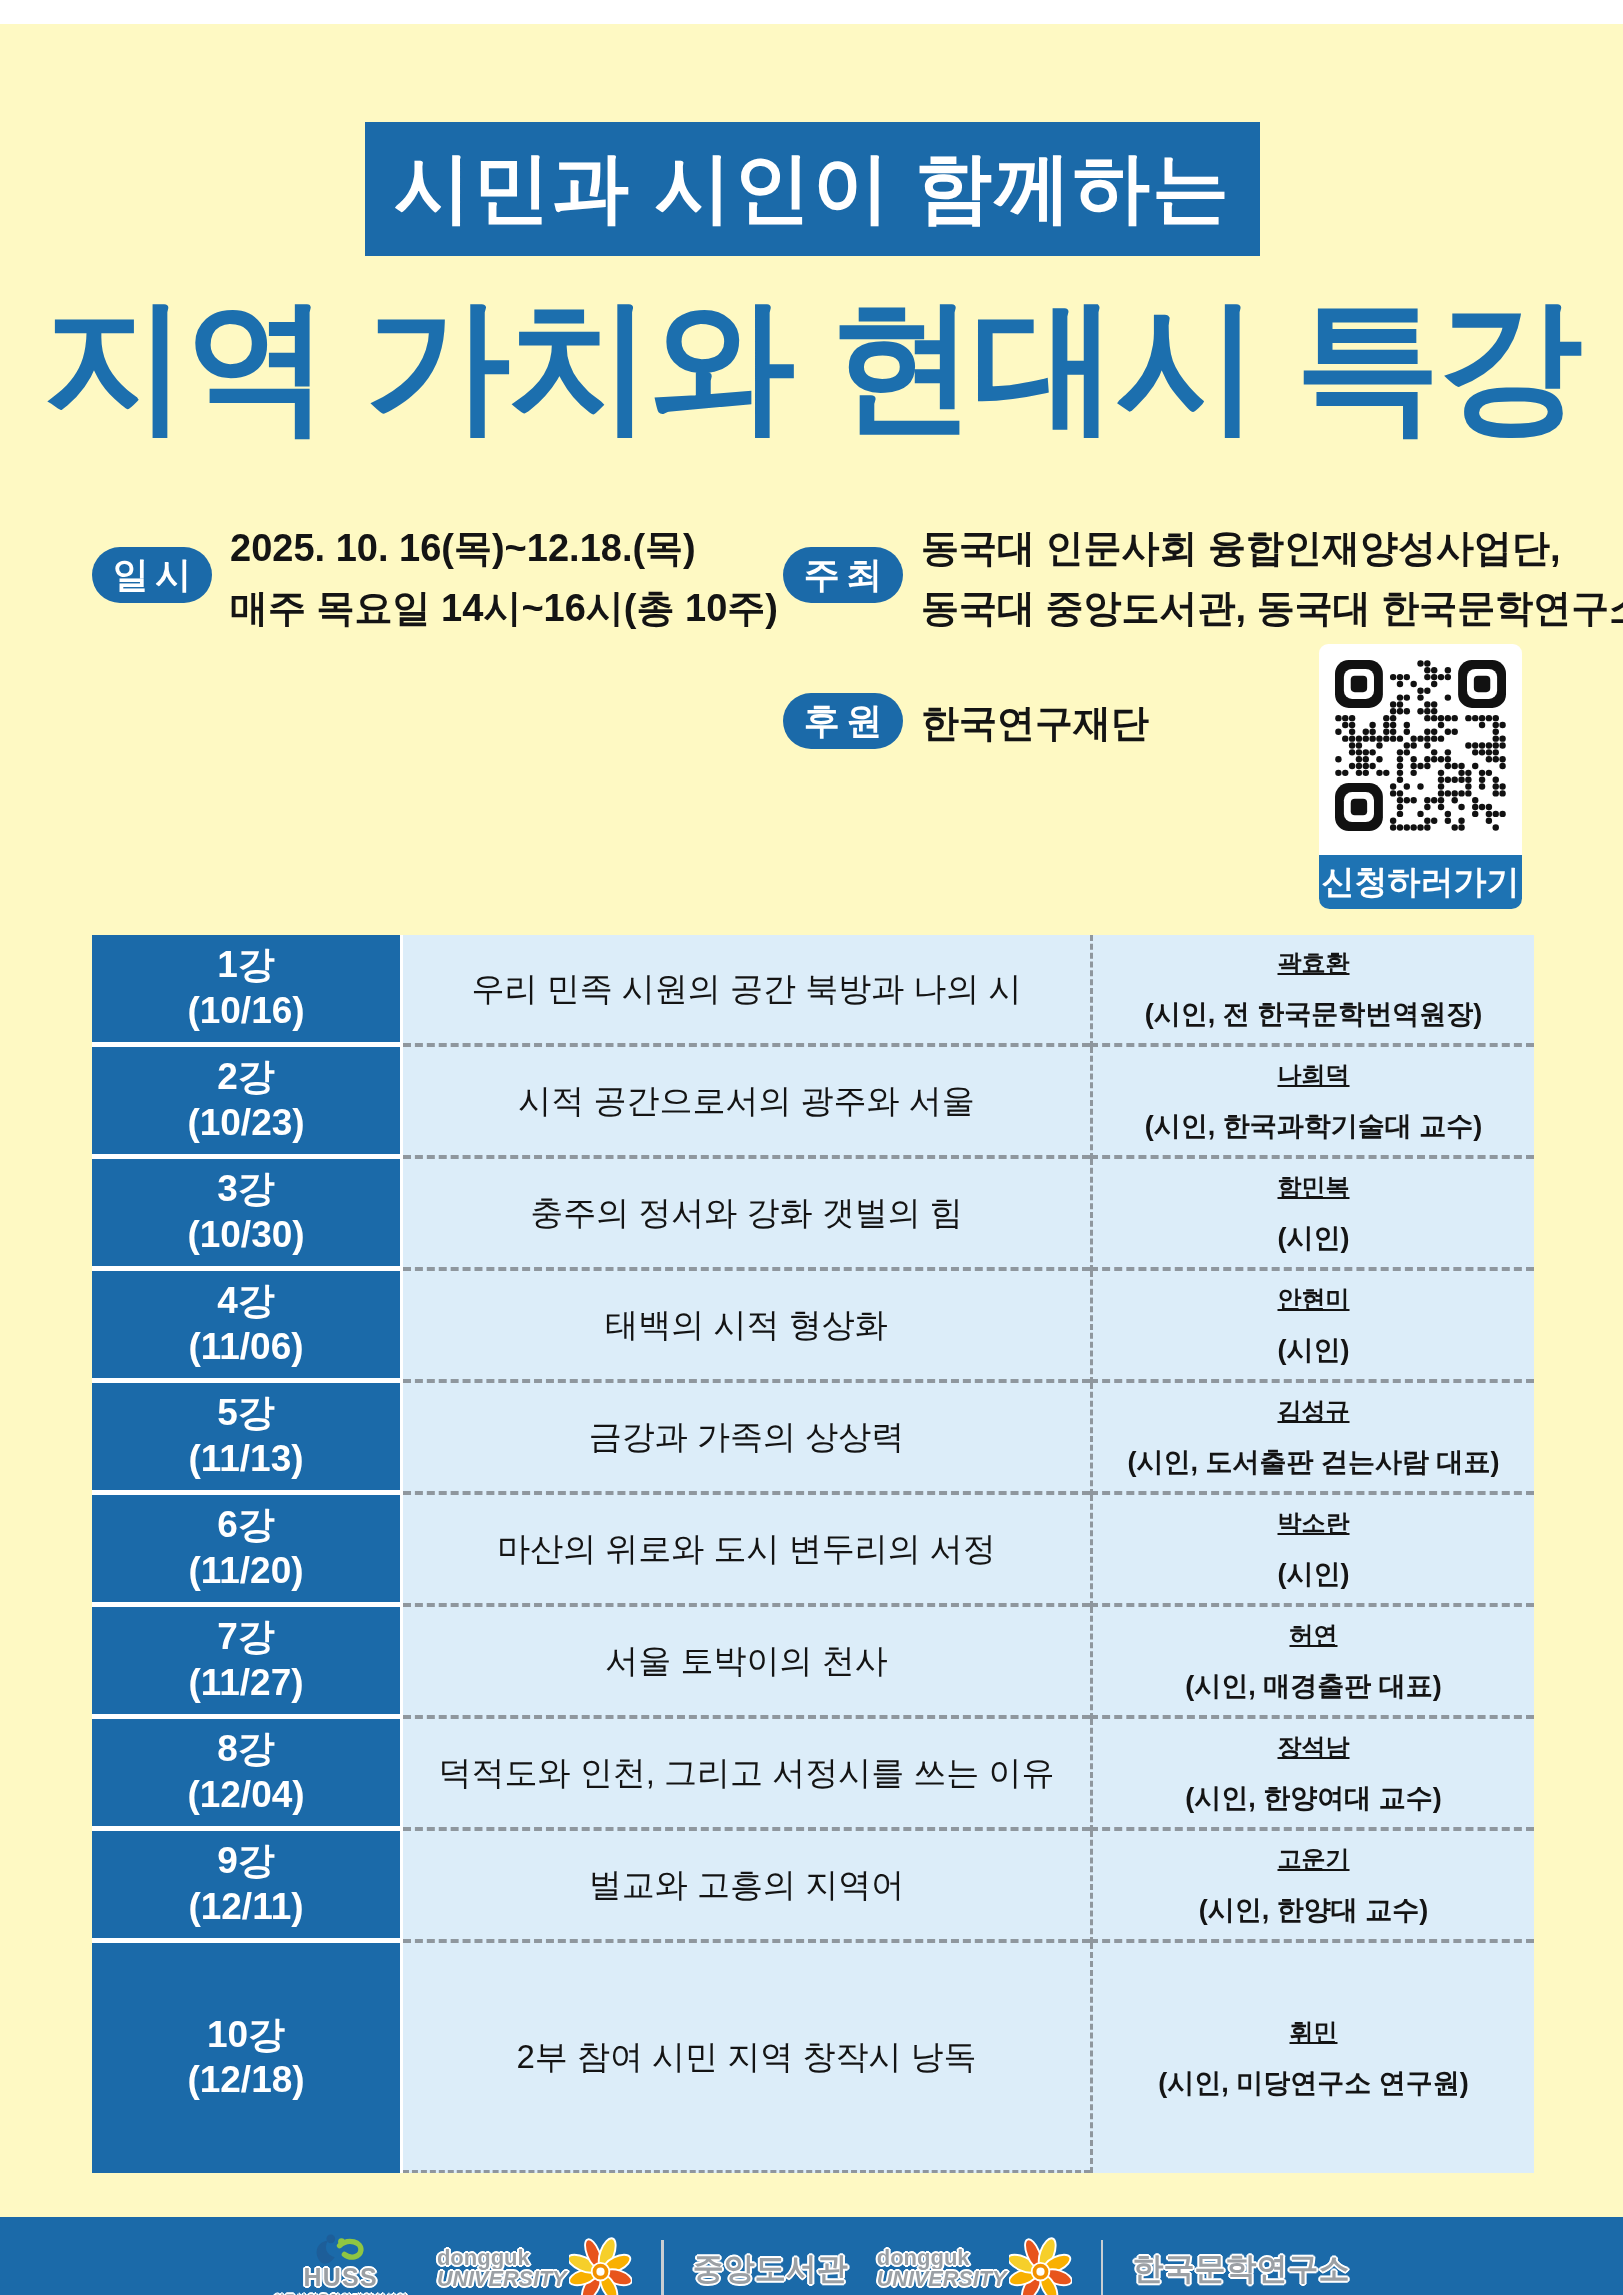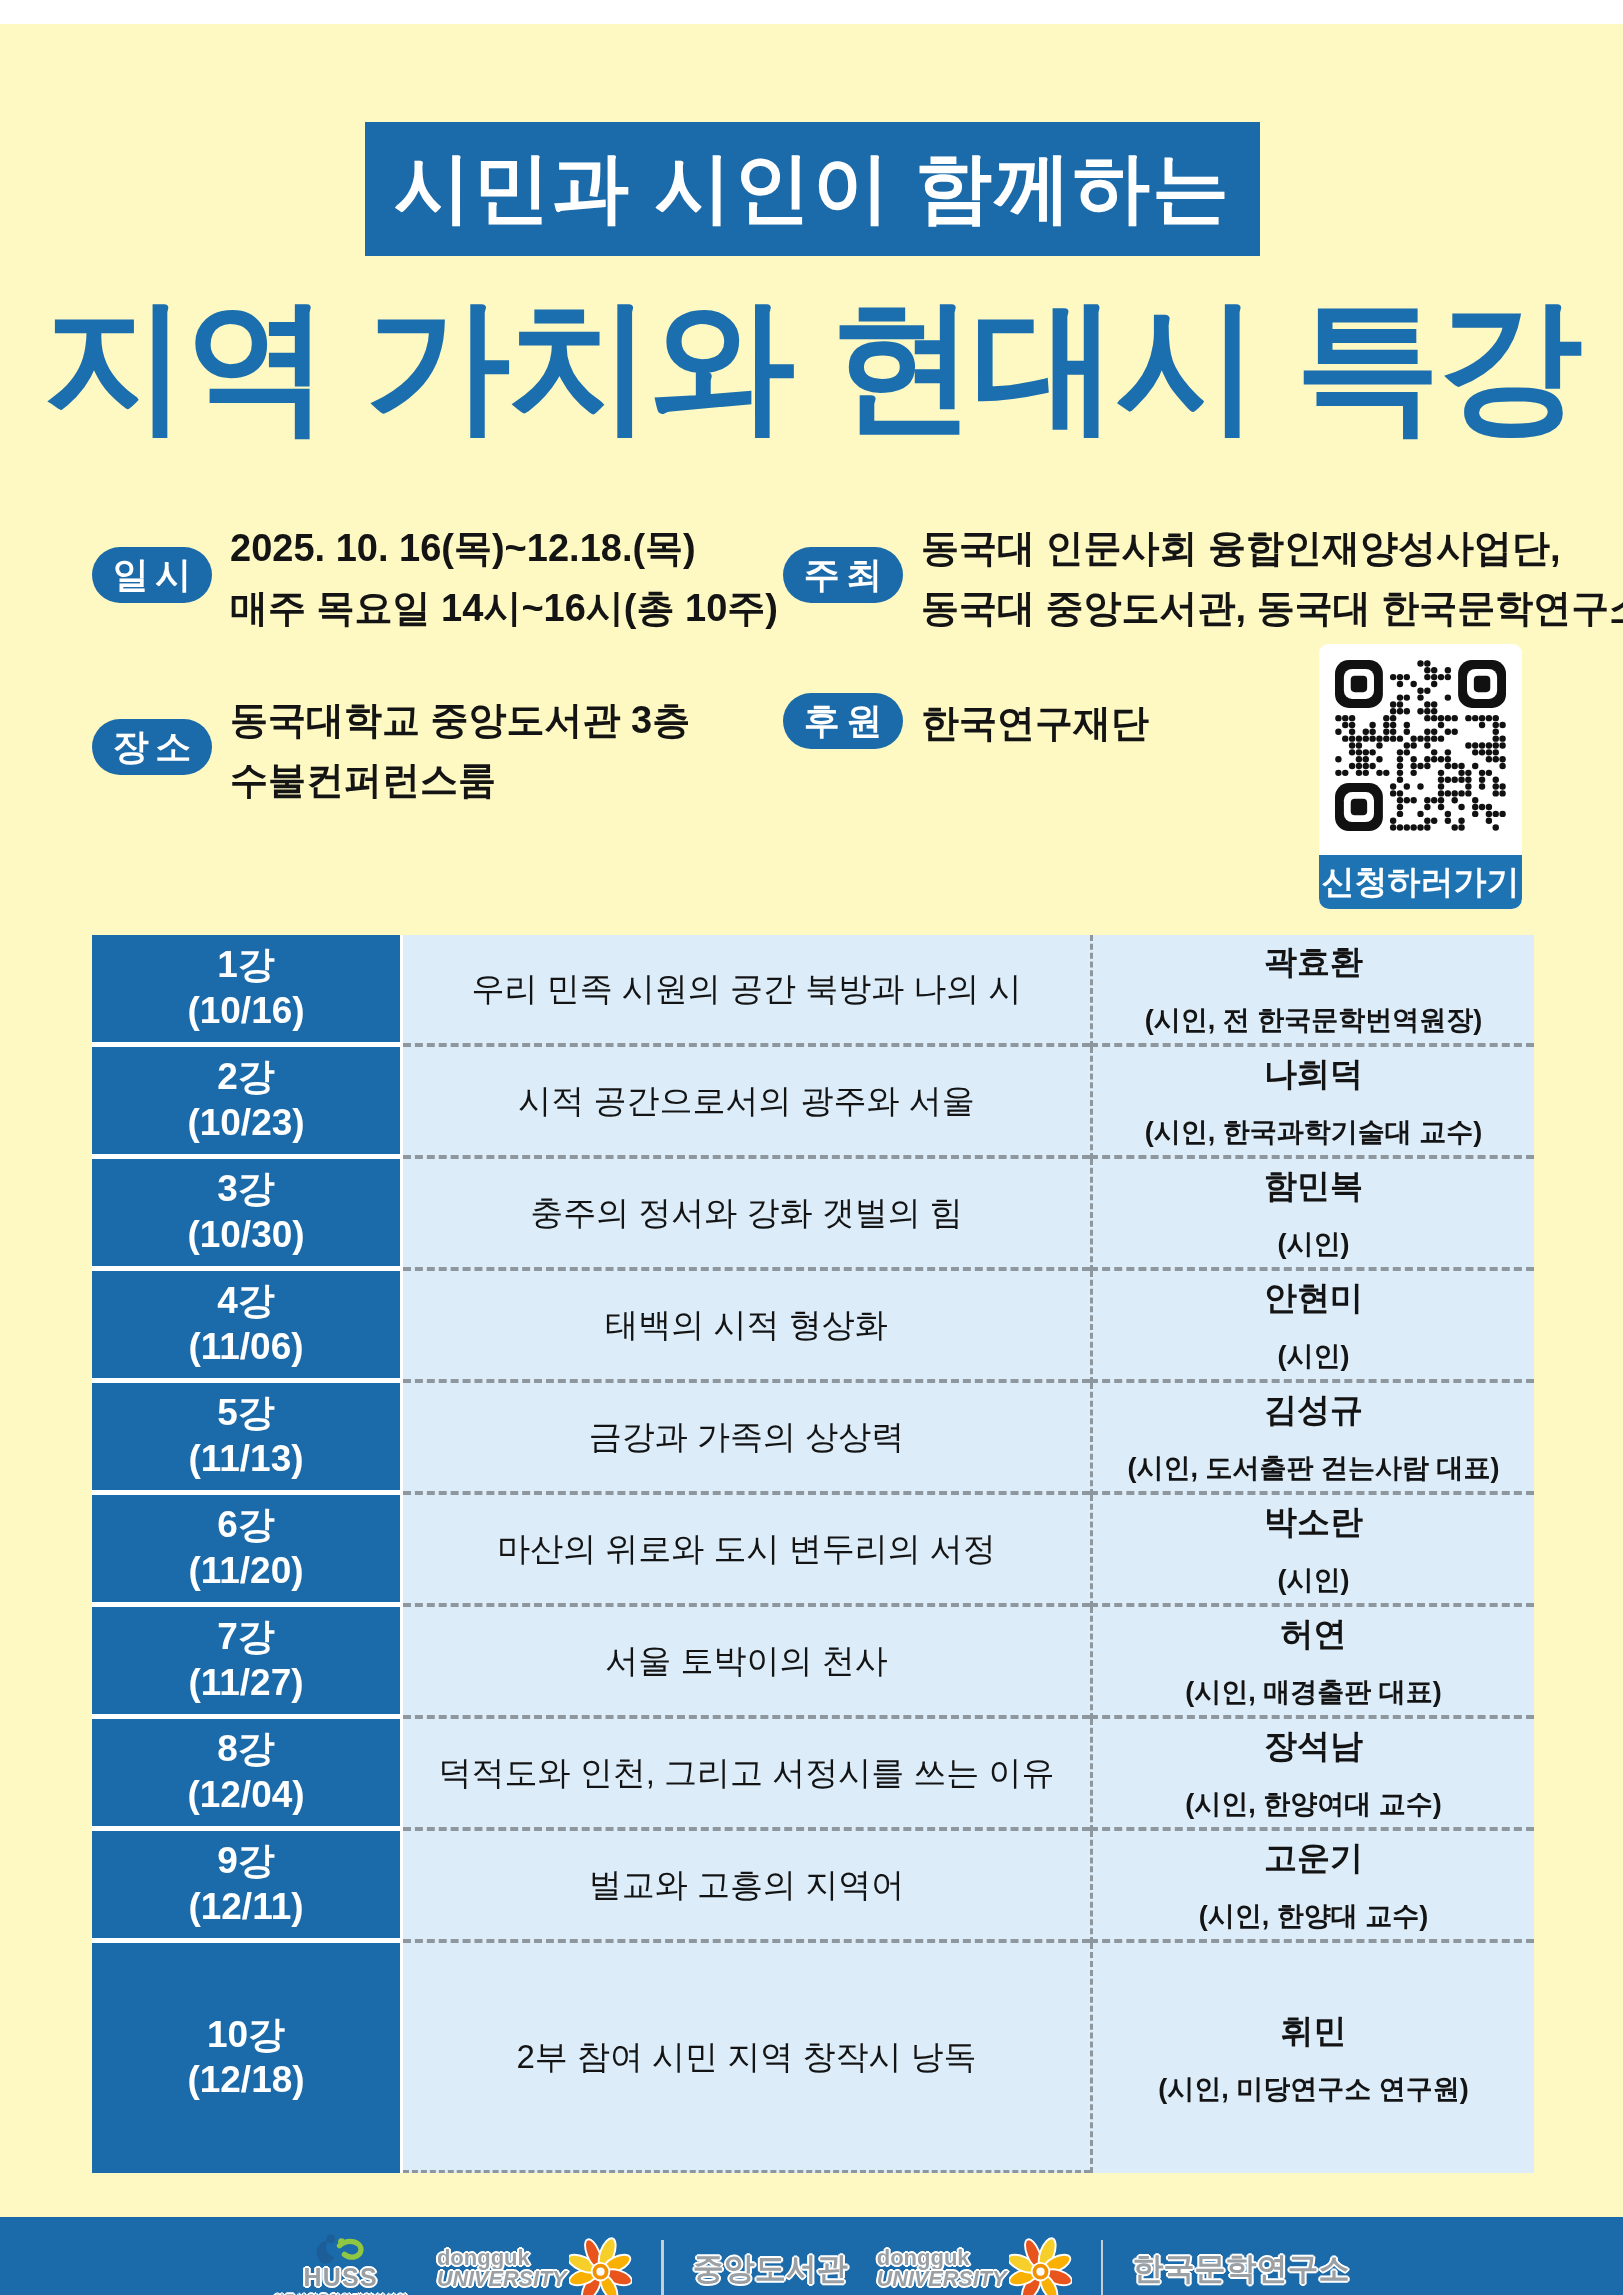--- a/index.html
+++ b/index.html
@@ -70,21 +70,21 @@
   .cell-mid .sub{flex:1;display:flex;align-items:center;justify-content:center;padding:0 19.6px;}
   .cell-mid .sub:first-child{border-bottom:3.9px dashed #8f979e;}
   .s-row:not(:last-child) .cell-mid,
   .s-row:not(:last-child) .cell-right{border-bottom:4.6px dashed #8f979e;}
   .topic{font-size:33px;font-weight:400;color:#141414;text-align:right;line-height:1.25;}
   .cell-right{
     width:444px;background:#dcedf9;border-left:3.3px dashed #8f979e;
     display:flex;flex-direction:column;align-items:center;justify-content:center;gap:17px;
     padding:0 9.2px;
   }
-  .spk{font-size:33px;font-weight:800;color:#141414;}
+  .spk{font-size:24px;font-weight:800;color:#141414;text-decoration:underline;}
   .aff{font-size:27px;font-weight:600;color:#141414;white-space:nowrap;}
 
   
   .footer{
     position:absolute;left:0;top:2193px;width:1623px;height:103px;background:#1b6aa9;
     display:flex;align-items:center;justify-content:center;gap:29px;
   }
   .outline{
     color:#9ba0a5;
     text-shadow:-2px 0 #fff,2px 0 #fff,0 -2px #fff,0 2px #fff,-1.3px -1.3px #fff,1.3px 1.3px #fff,-1.3px 1.3px #fff,1.3px -1.3px #fff;
@@ -121,27 +121,20 @@
   </div>
 
   <div class="info-item pos-b">
     <span class="badge">주최</span>
     <div class="info-lines">
       <div>동국대 인문사회 융합인재양성사업단,</div>
       <div>동국대 중앙도서관, 동국대 한국문학연구소</div>
     </div>
   </div>
 
-  <div class="info-item pos-c">
-    <span class="badge">장소</span>
-    <div class="info-lines">
-      <div>동국대학교 중앙도서관 3층</div>
-      <div>수불컨퍼런스룸</div>
-    </div>
-  </div>
 
   <div class="info-item pos-d">
     <span class="badge">후원</span>
     <div class="info-lines">
       <div>한국연구재단</div>
     </div>
   </div>
 
   <div class="qr-card">
     <div class="qr-white">

